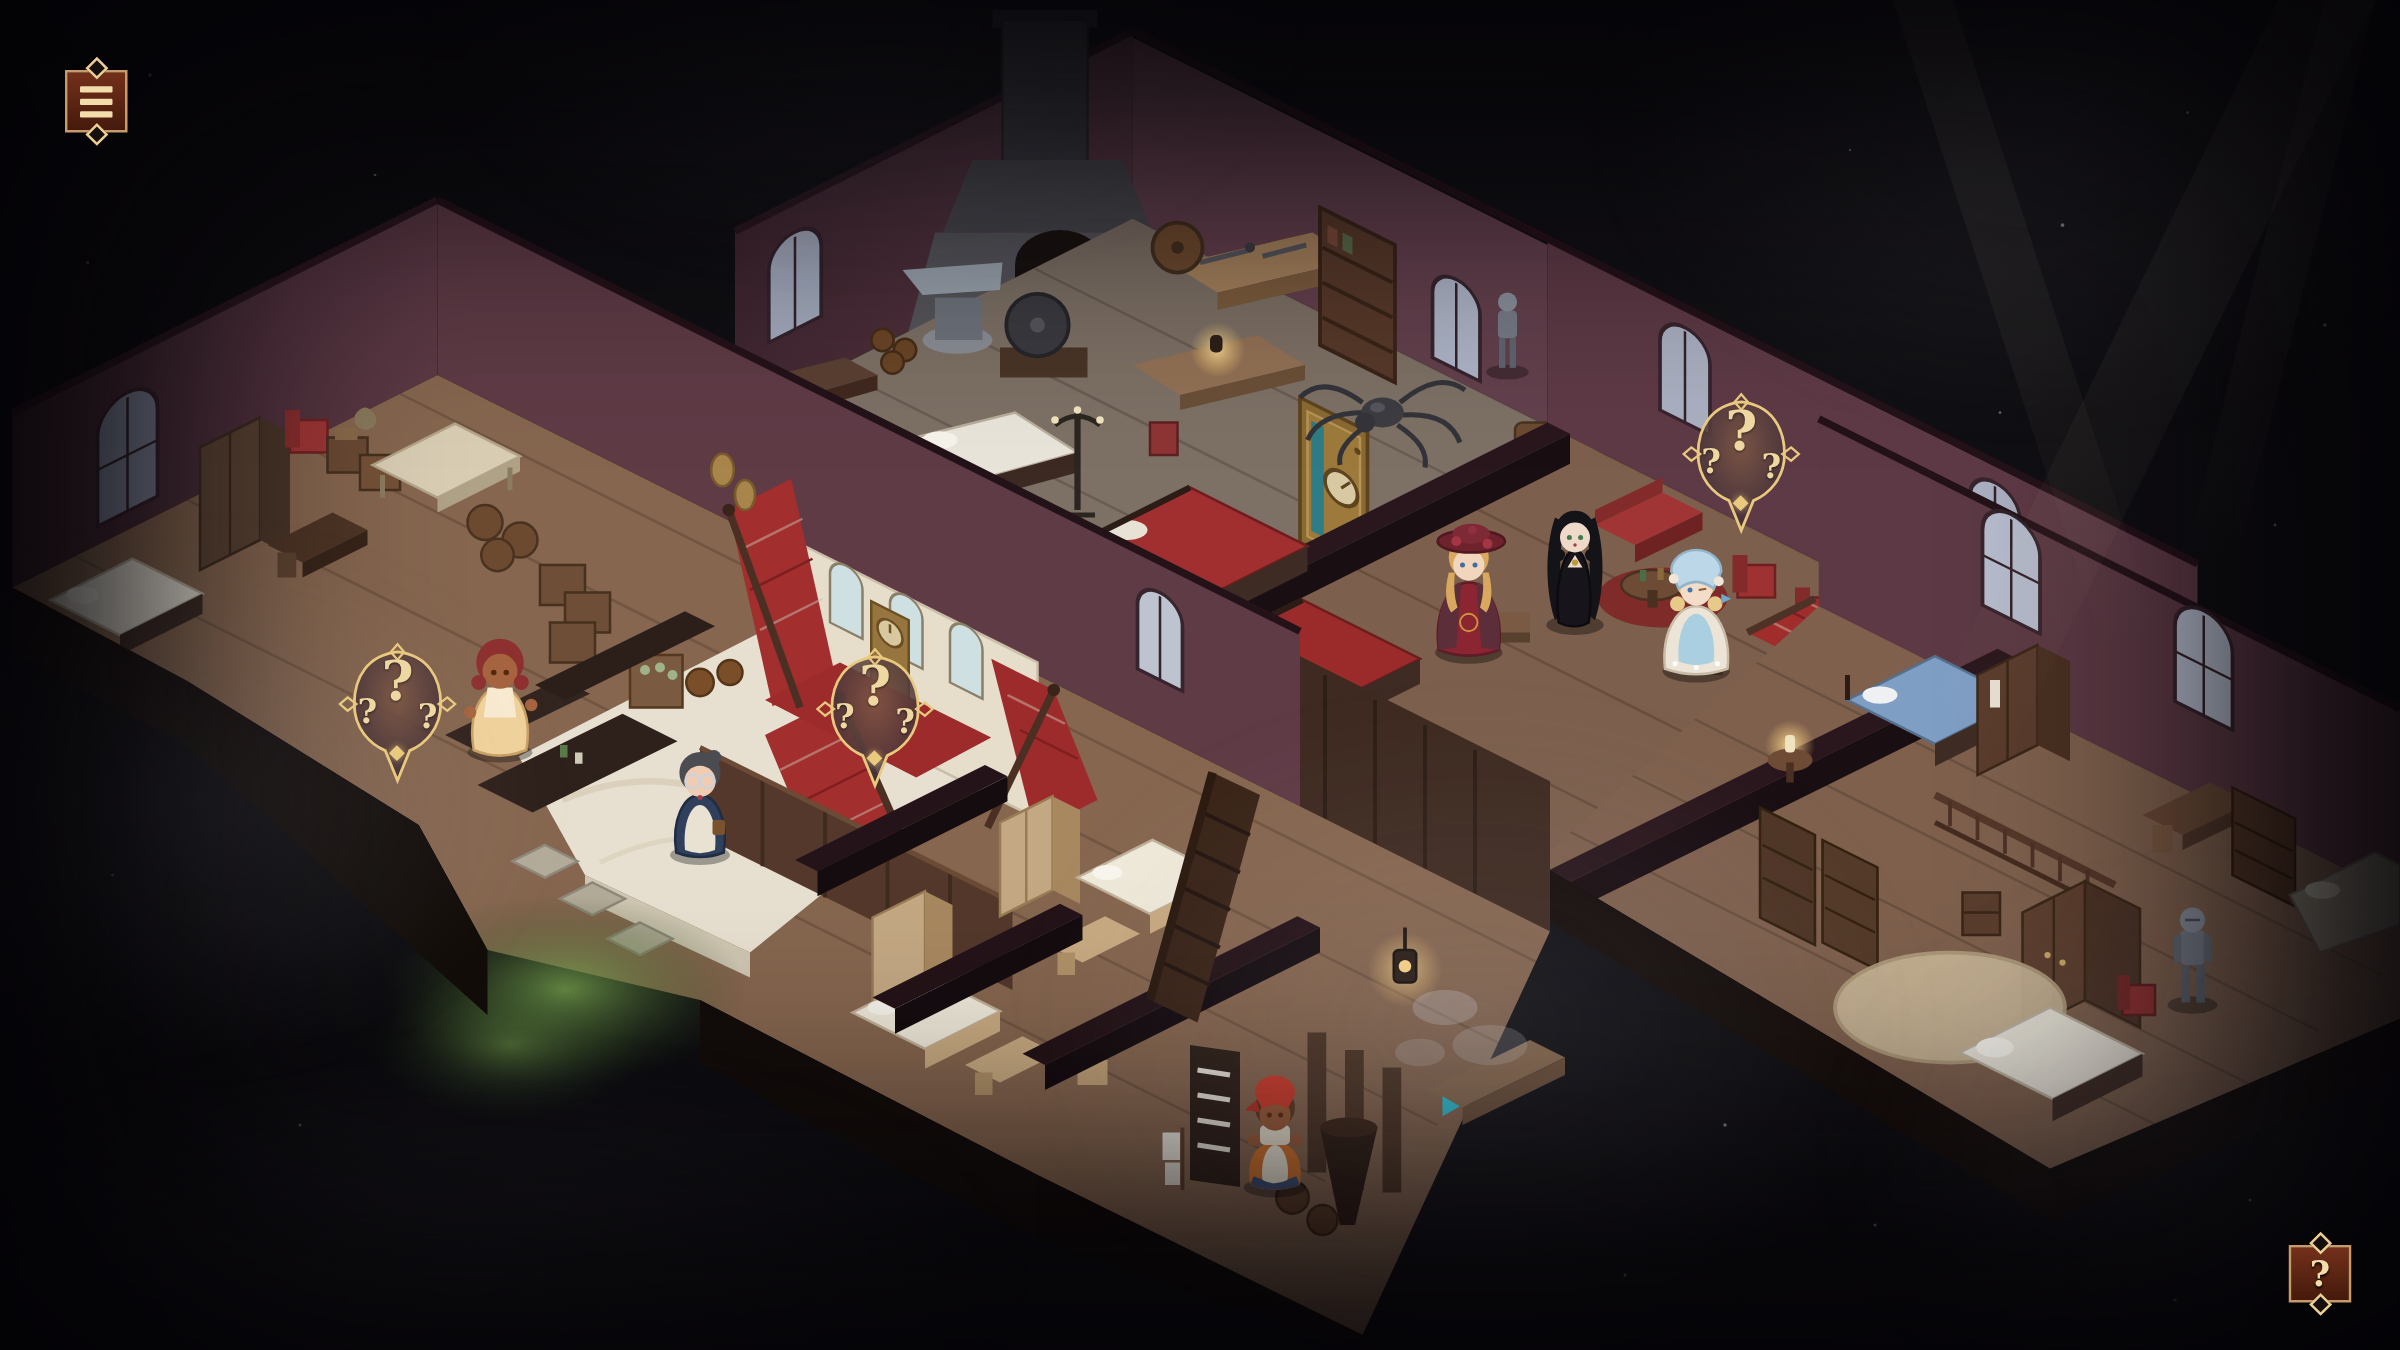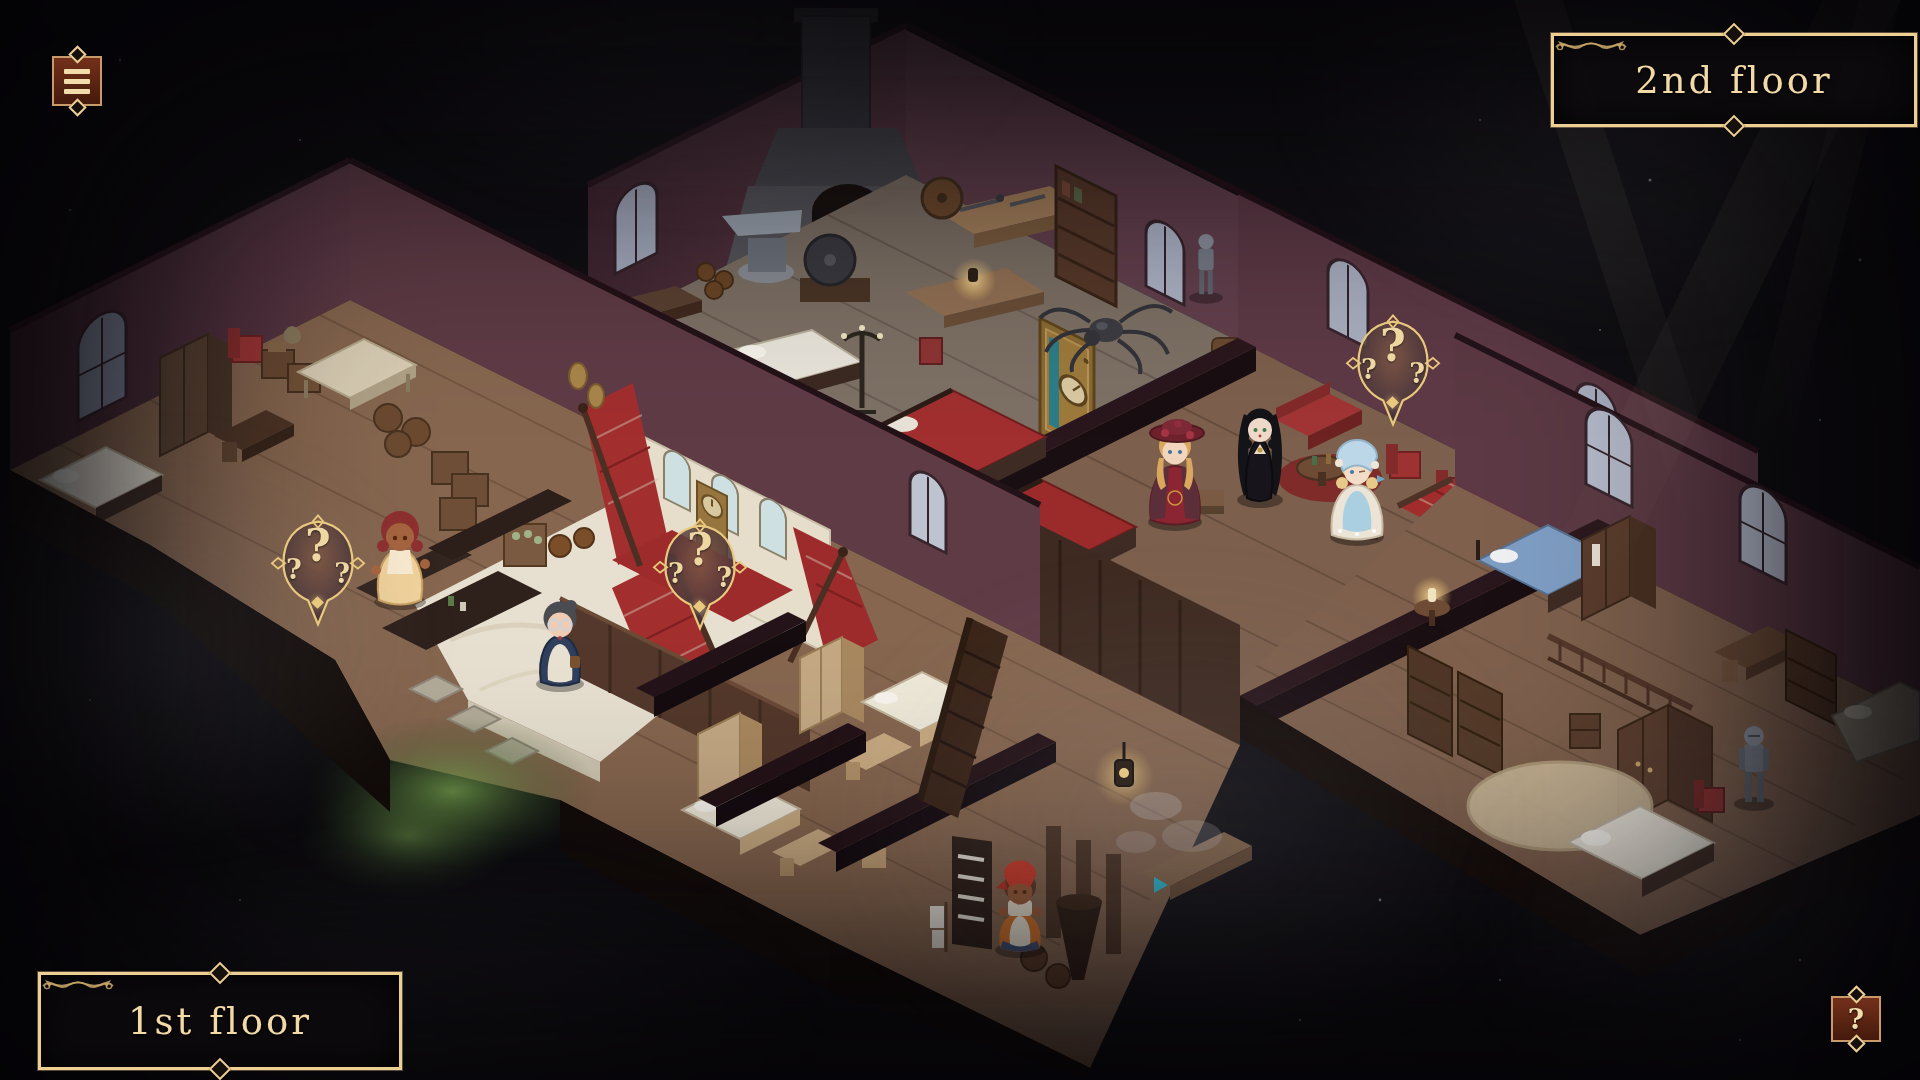--- a/index.html
+++ b/index.html
@@ -833,51 +833,21 @@
 </div>
 
 <button class="sq-btn" style="left:52px;top:56px;">
   <span class="diam top"></span>
   <span class="bar"></span>
   <span class="bar"></span>
   <span class="bar"></span>
   <span class="diam bot"></span>
 </button>
 
-<div class="floor-label" style="left:1551px;top:33px;width:360px;height:88px;">
-  <span class="diam top"></span>
-  <svg class="flourish" viewBox="0 0 74 20">
-    <path d="M2,11 C10,3 18,17 28,10 C40,2 48,16 64,8" fill="none" stroke="#c9a869" stroke-width="1.8"></path>
-    <circle cx="6" cy="11" r="2.6" fill="none" stroke="#c9a869" stroke-width="1.4"></circle>
-    <path d="M62,8 l8,-3 -4,7 Z" fill="#c9a869"></path>
-  </svg>
-  <span class="txt">2nd floor</span>
-  <svg class="flourish" viewBox="0 0 74 20" style="transform:scaleX(-1);">
-    <path d="M2,11 C10,3 18,17 28,10 C40,2 48,16 64,8" fill="none" stroke="#c9a869" stroke-width="1.8"></path>
-    <circle cx="6" cy="11" r="2.6" fill="none" stroke="#c9a869" stroke-width="1.4"></circle>
-    <path d="M62,8 l8,-3 -4,7 Z" fill="#c9a869"></path>
-  </svg>
-  <span class="diam bot"></span>
-</div>
-
-<div class="floor-label" style="left:38px;top:972px;width:358px;height:92px;">
-  <span class="diam top"></span>
-  <svg class="flourish" viewBox="0 0 74 20">
-    <path d="M2,11 C10,3 18,17 28,10 C40,2 48,16 64,8" fill="none" stroke="#c9a869" stroke-width="1.8"></path>
-    <circle cx="6" cy="11" r="2.6" fill="none" stroke="#c9a869" stroke-width="1.4"></circle>
-    <path d="M62,8 l8,-3 -4,7 Z" fill="#c9a869"></path>
-  </svg>
-  <span class="txt">1st floor</span>
-  <svg class="flourish" viewBox="0 0 74 20" style="transform:scaleX(-1);">
-    <path d="M2,11 C10,3 18,17 28,10 C40,2 48,16 64,8" fill="none" stroke="#c9a869" stroke-width="1.8"></path>
-    <circle cx="6" cy="11" r="2.6" fill="none" stroke="#c9a869" stroke-width="1.4"></circle>
-    <path d="M62,8 l8,-3 -4,7 Z" fill="#c9a869"></path>
-  </svg>
-  <span class="diam bot"></span>
-</div>
+
 
 <button class="sq-btn" style="left:1831px;top:996px;width:50px;height:46px;">
   <span class="diam top"></span>
   <span class="help-glyph">?</span>
   <span class="diam bot"></span>
 </button>
 
 </div>
 
 </body></html>

